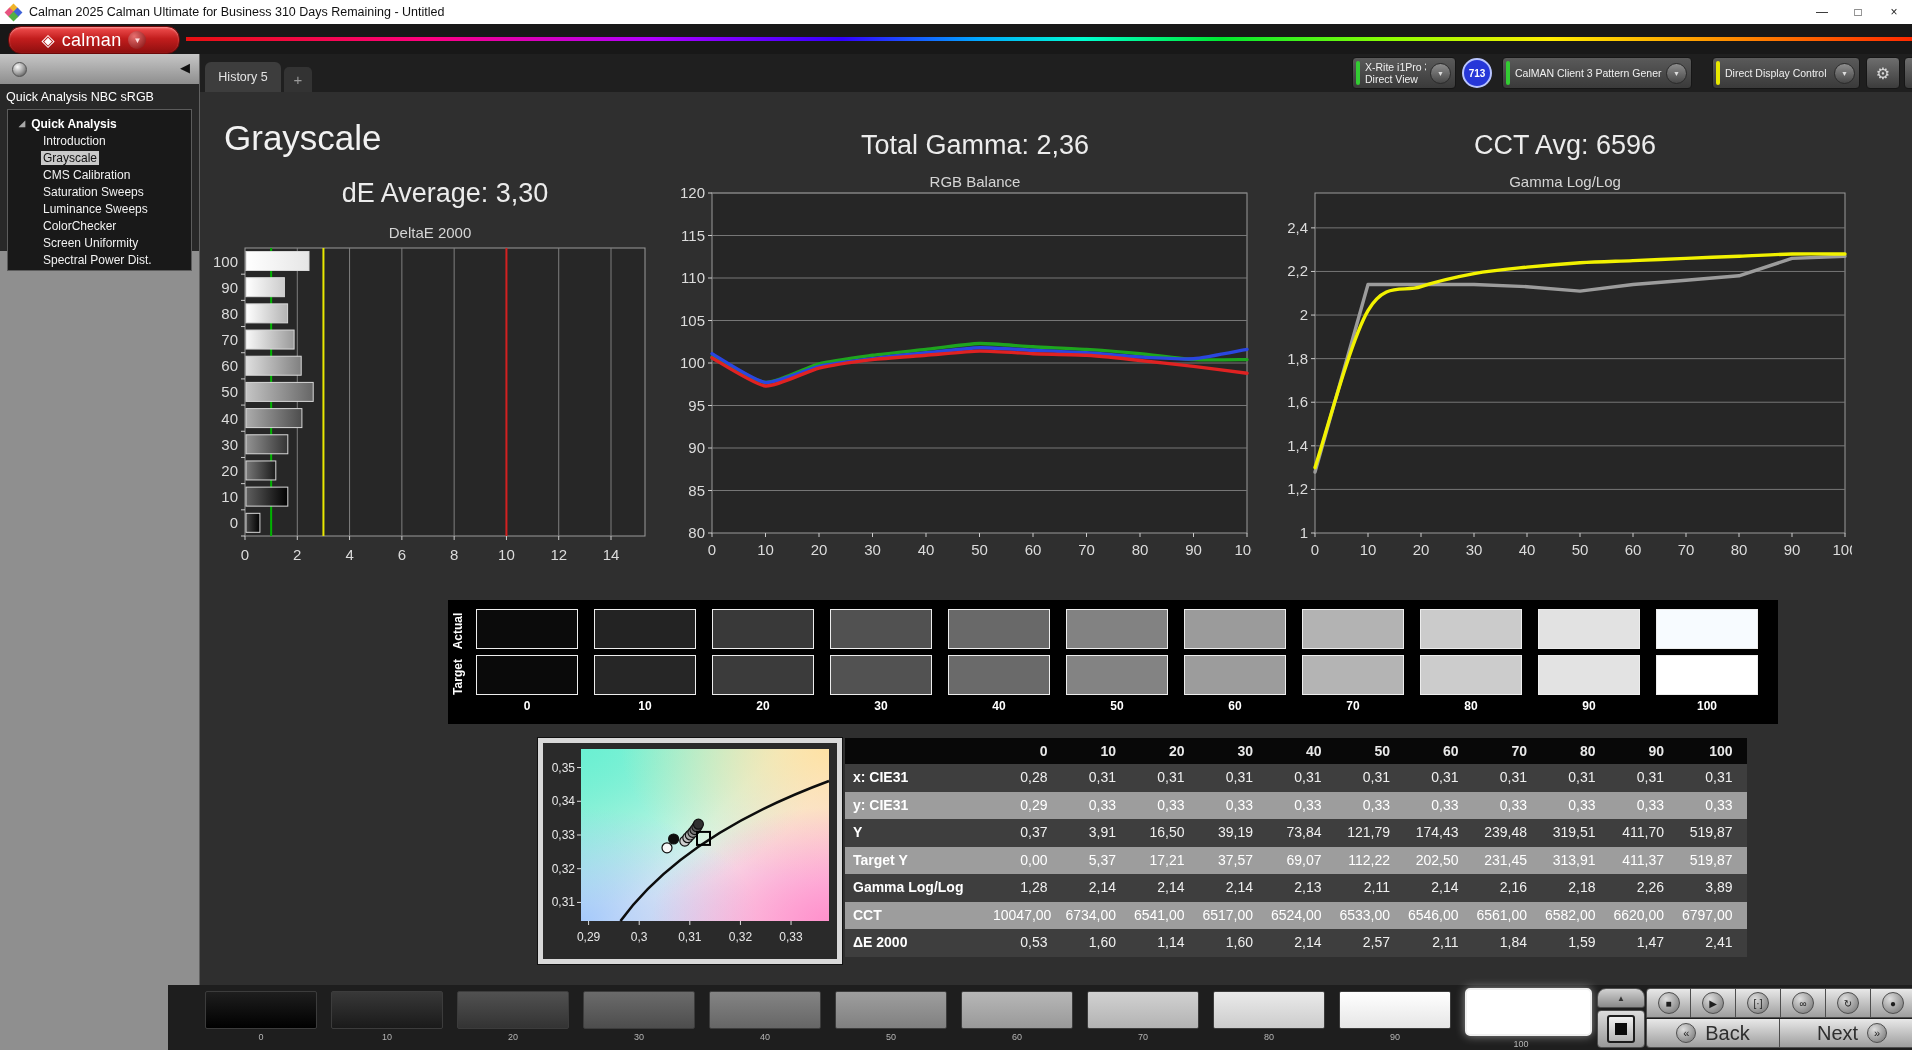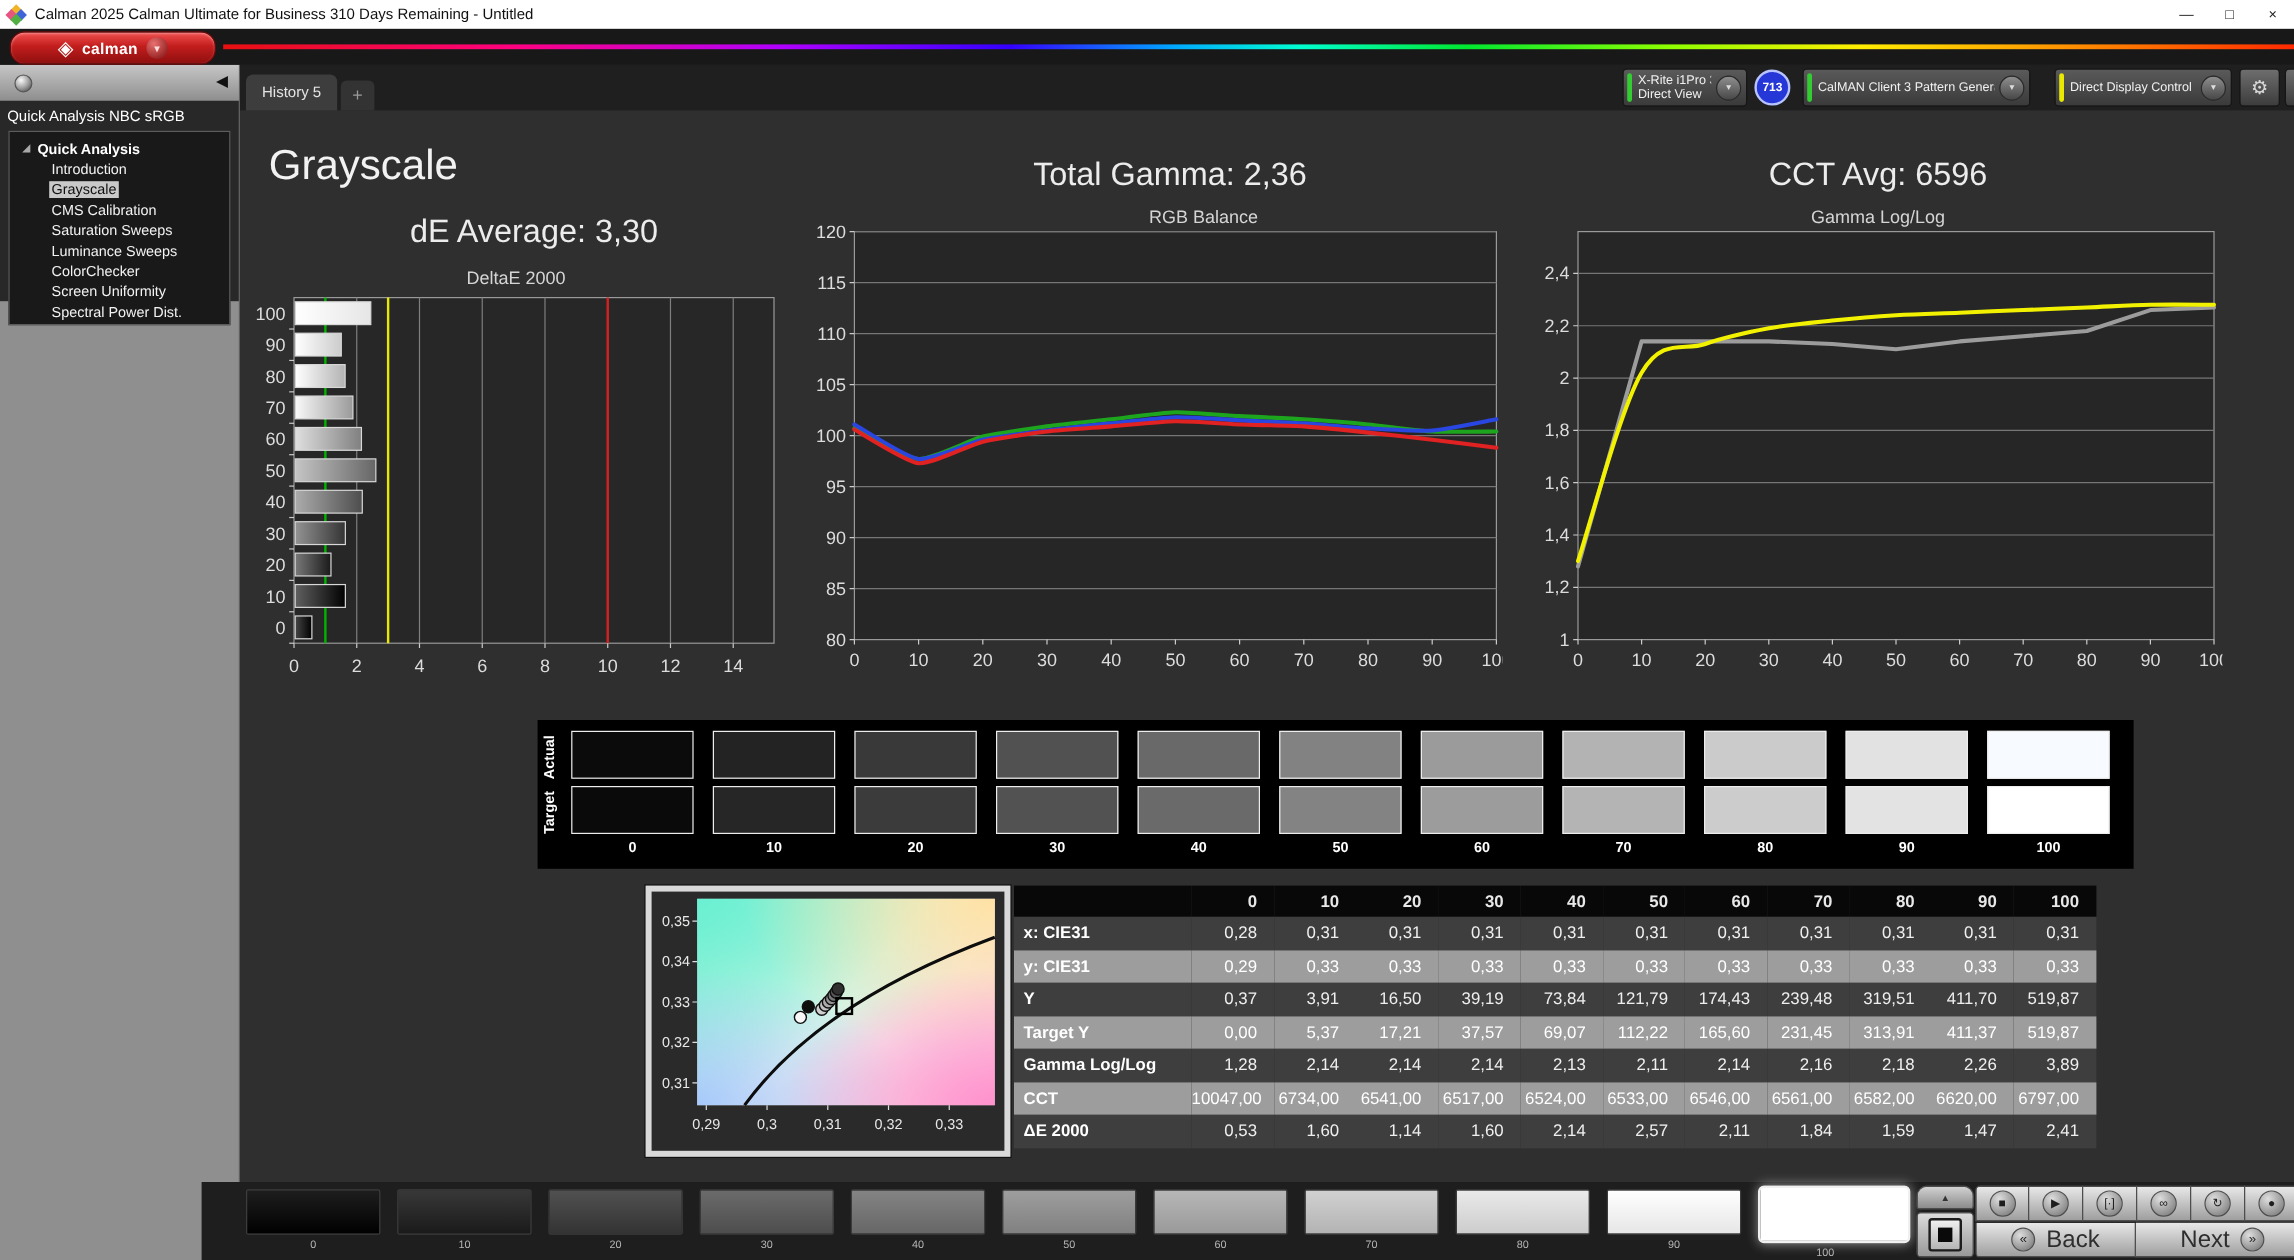--- a/index.html
+++ b/index.html
@@ -11,21 +11,21 @@
   .app-icon i{position:absolute;width:7px;height:7px;transform:rotate(45deg)}
   .tb-title{font-size:12.5px;color:#111;margin-left:8px;white-space:nowrap}
   .win-btns{margin-left:auto;display:flex}
   .win-btn{width:36px;height:24px;display:flex;align-items:center;justify-content:center;font-size:12px;color:#222}
   
   .appstrip{position:absolute;left:0;top:24px;width:1912px;height:30px;background:#181818;z-index:29}
   .logo-btn{position:absolute;left:8px;top:2px;width:170px;height:26px;border-radius:13px;border:1px solid #6d0808;
             background:linear-gradient(#f25050,#c21d1d 45%,#8e0f0f);display:flex;align-items:center;justify-content:center;gap:7px;
             box-shadow:inset 0 1px 2px rgba(255,255,255,.45)}
   .logo-diamond{color:#fff;font-size:17px;line-height:1}
-  .logo-text{color:#fff;font-size:13px;font-weight:bold;letter-spacing:.3px}
+  .logo-text{color:#fff;font-size:18px;font-weight:normal;letter-spacing:.3px}
   .logo-dd{width:18px;height:18px;border-radius:50%;background:radial-gradient(circle at 35% 30%,#e87070,#7d0a0a);
            display:flex;align-items:center;justify-content:center;color:#ffdddd;font-size:8px}
   .rainbow{position:absolute;left:186px;right:0;top:13px;height:4px;
            background:linear-gradient(90deg,#e81010 0%,#ff0080 14%,#b000ff 27%,#3300ff 38%,#00aaff 46%,#00ffd0 52%,#00e830 60%,#90ff00 70%,#ffee00 79%,#ff8800 90%,#ff2a00 100%)}
   
   .sidebar{position:absolute;left:0;top:54px;width:200px;height:996px;background:#8f8f8f;border-right:1px solid #606060;box-sizing:border-box}
   .sb-top{height:30px;background:linear-gradient(#c6c6c6,#8e8e8e);border-bottom:1px solid #6f6f6f;display:flex;align-items:center;position:relative}
   .sb-dot{width:13px;height:13px;border-radius:50%;margin-left:12px;border:1px solid #555;
           background:radial-gradient(circle at 35% 30%,#fafafa,#9a9a9a 55%,#3d3d3d)}
   .sb-collapse{position:absolute;right:9px;top:7px;color:#111;font-size:13px;line-height:1}
@@ -205,21 +205,21 @@
       
     </div>
   </div>
 
   <div class="page-title">Grayscale</div>
   <div class="de-avg">dE Average: 3,30</div>
   <div class="big-stat" style="left:505px;top:76px;width:540px">Total Gamma: 2,36</div>
   <div class="big-stat" style="left:1095px;top:76px;width:540px">CCT Avg: 6596</div>
 
   <div class="chart-sub" style="left:5px;top:170px;width:450px">DeltaE 2000</div>
-  <div class="chart-sub" style="left:533px;top:119px;width:540px">RGB Balance</div>
+  <div class="chart-sub" style="left:505px;top:119px;width:540px">RGB Balance</div>
   <div class="chart-sub" style="left:1095px;top:119px;width:540px">Gamma Log/Log</div>
 
   <svg style="position:absolute;left:5px;top:186px" width="450" height="330">
       <rect x="40" y="8" width="400" height="288" fill="#272727" stroke="#9a9a9a" stroke-width="1"></rect>
       <g>
         <line x1="92.2875816993464" y1="8" x2="92.2875816993464" y2="296" stroke="#7f7f7f" stroke-width="1"></line>
         <line x1="144.5751633986928" y1="8" x2="144.5751633986928" y2="296" stroke="#7f7f7f" stroke-width="1"></line>
         <line x1="196.86274509803923" y1="8" x2="196.86274509803923" y2="296" stroke="#7f7f7f" stroke-width="1"></line>
         <line x1="249.15032679738562" y1="8" x2="249.15032679738562" y2="296" stroke="#7f7f7f" stroke-width="1"></line>
         <line x1="301.437908496732" y1="8" x2="301.437908496732" y2="296" stroke="#7f7f7f" stroke-width="1"></line>
@@ -591,21 +591,21 @@
       <div class="tc row-dark">319,51</div>
       <div class="tc row-dark">411,70</div>
       <div class="tc row-dark">519,87</div>
       <div class="tc lbl row-light">Target Y</div>
       <div class="tc row-light">0,00</div>
       <div class="tc row-light">5,37</div>
       <div class="tc row-light">17,21</div>
       <div class="tc row-light">37,57</div>
       <div class="tc row-light">69,07</div>
       <div class="tc row-light">112,22</div>
-      <div class="tc row-light">165,60</div>
+      <div class="tc row-light">202,50</div>
       <div class="tc row-light">231,45</div>
       <div class="tc row-light">313,91</div>
       <div class="tc row-light">411,37</div>
       <div class="tc row-light">519,87</div>
       <div class="tc lbl row-dark">Gamma Log/Log</div>
       <div class="tc row-dark">1,28</div>
       <div class="tc row-dark">2,14</div>
       <div class="tc row-dark">2,14</div>
       <div class="tc row-dark">2,14</div>
       <div class="tc row-dark">2,13</div>

